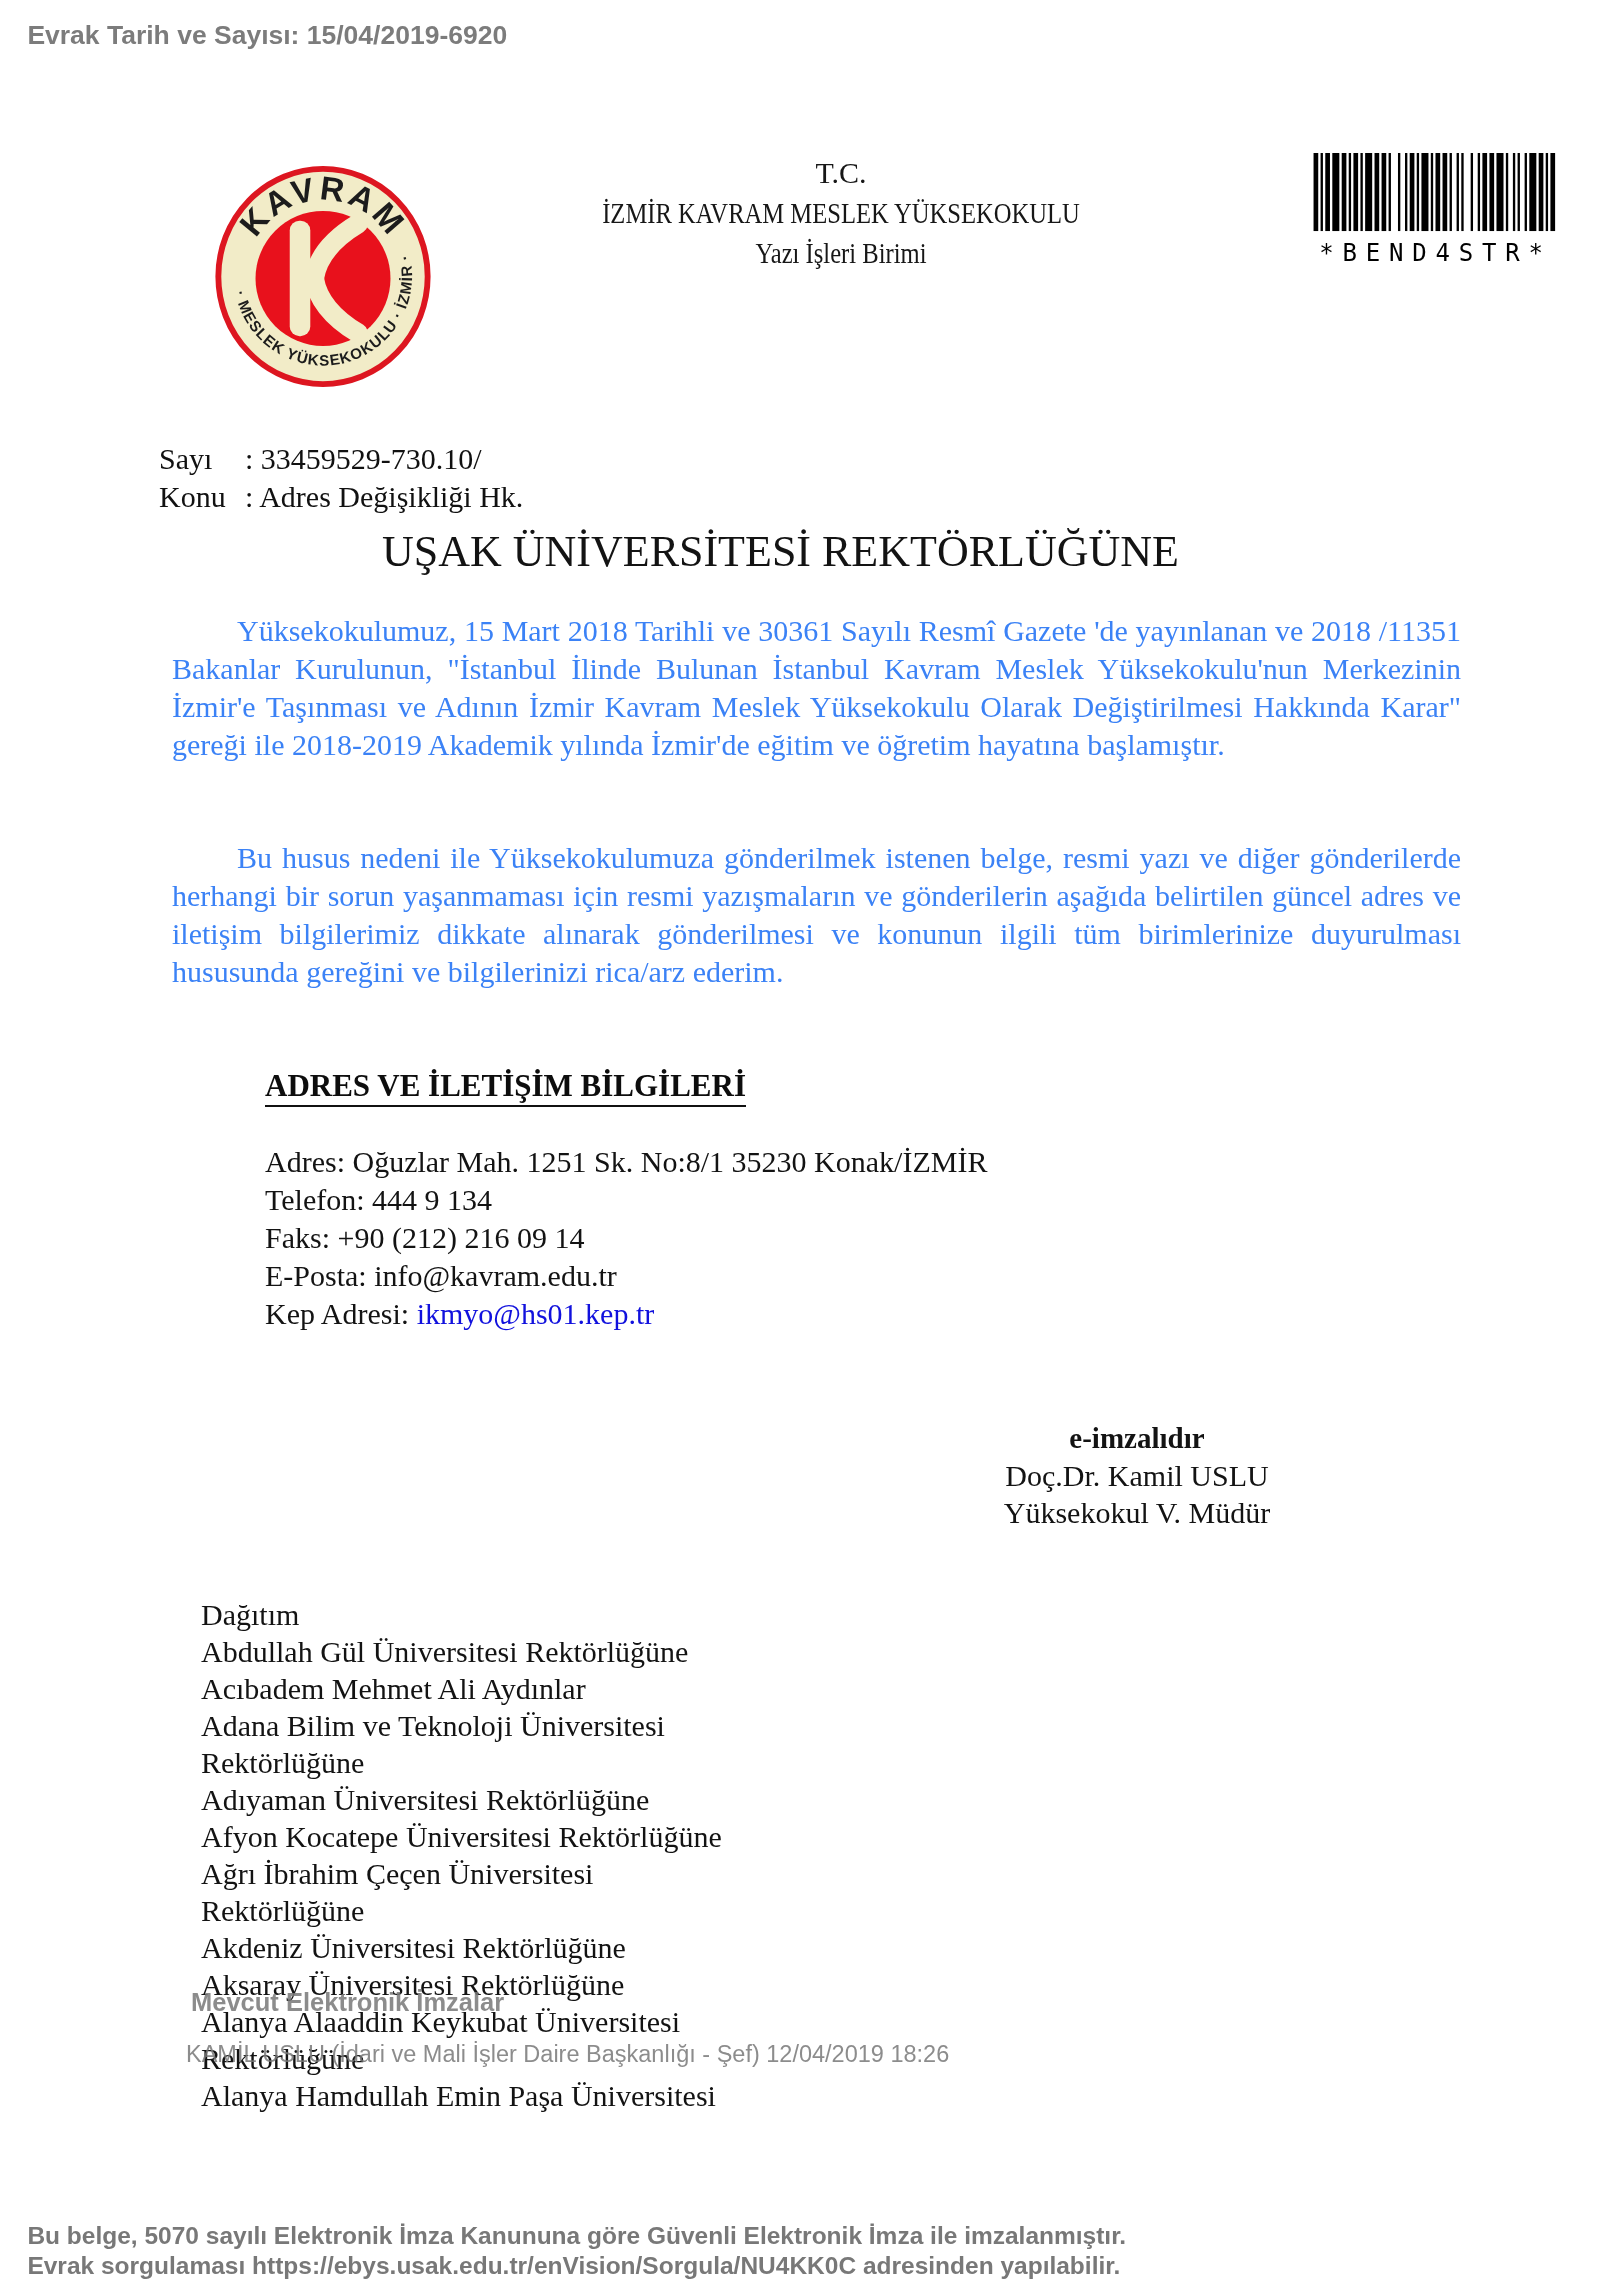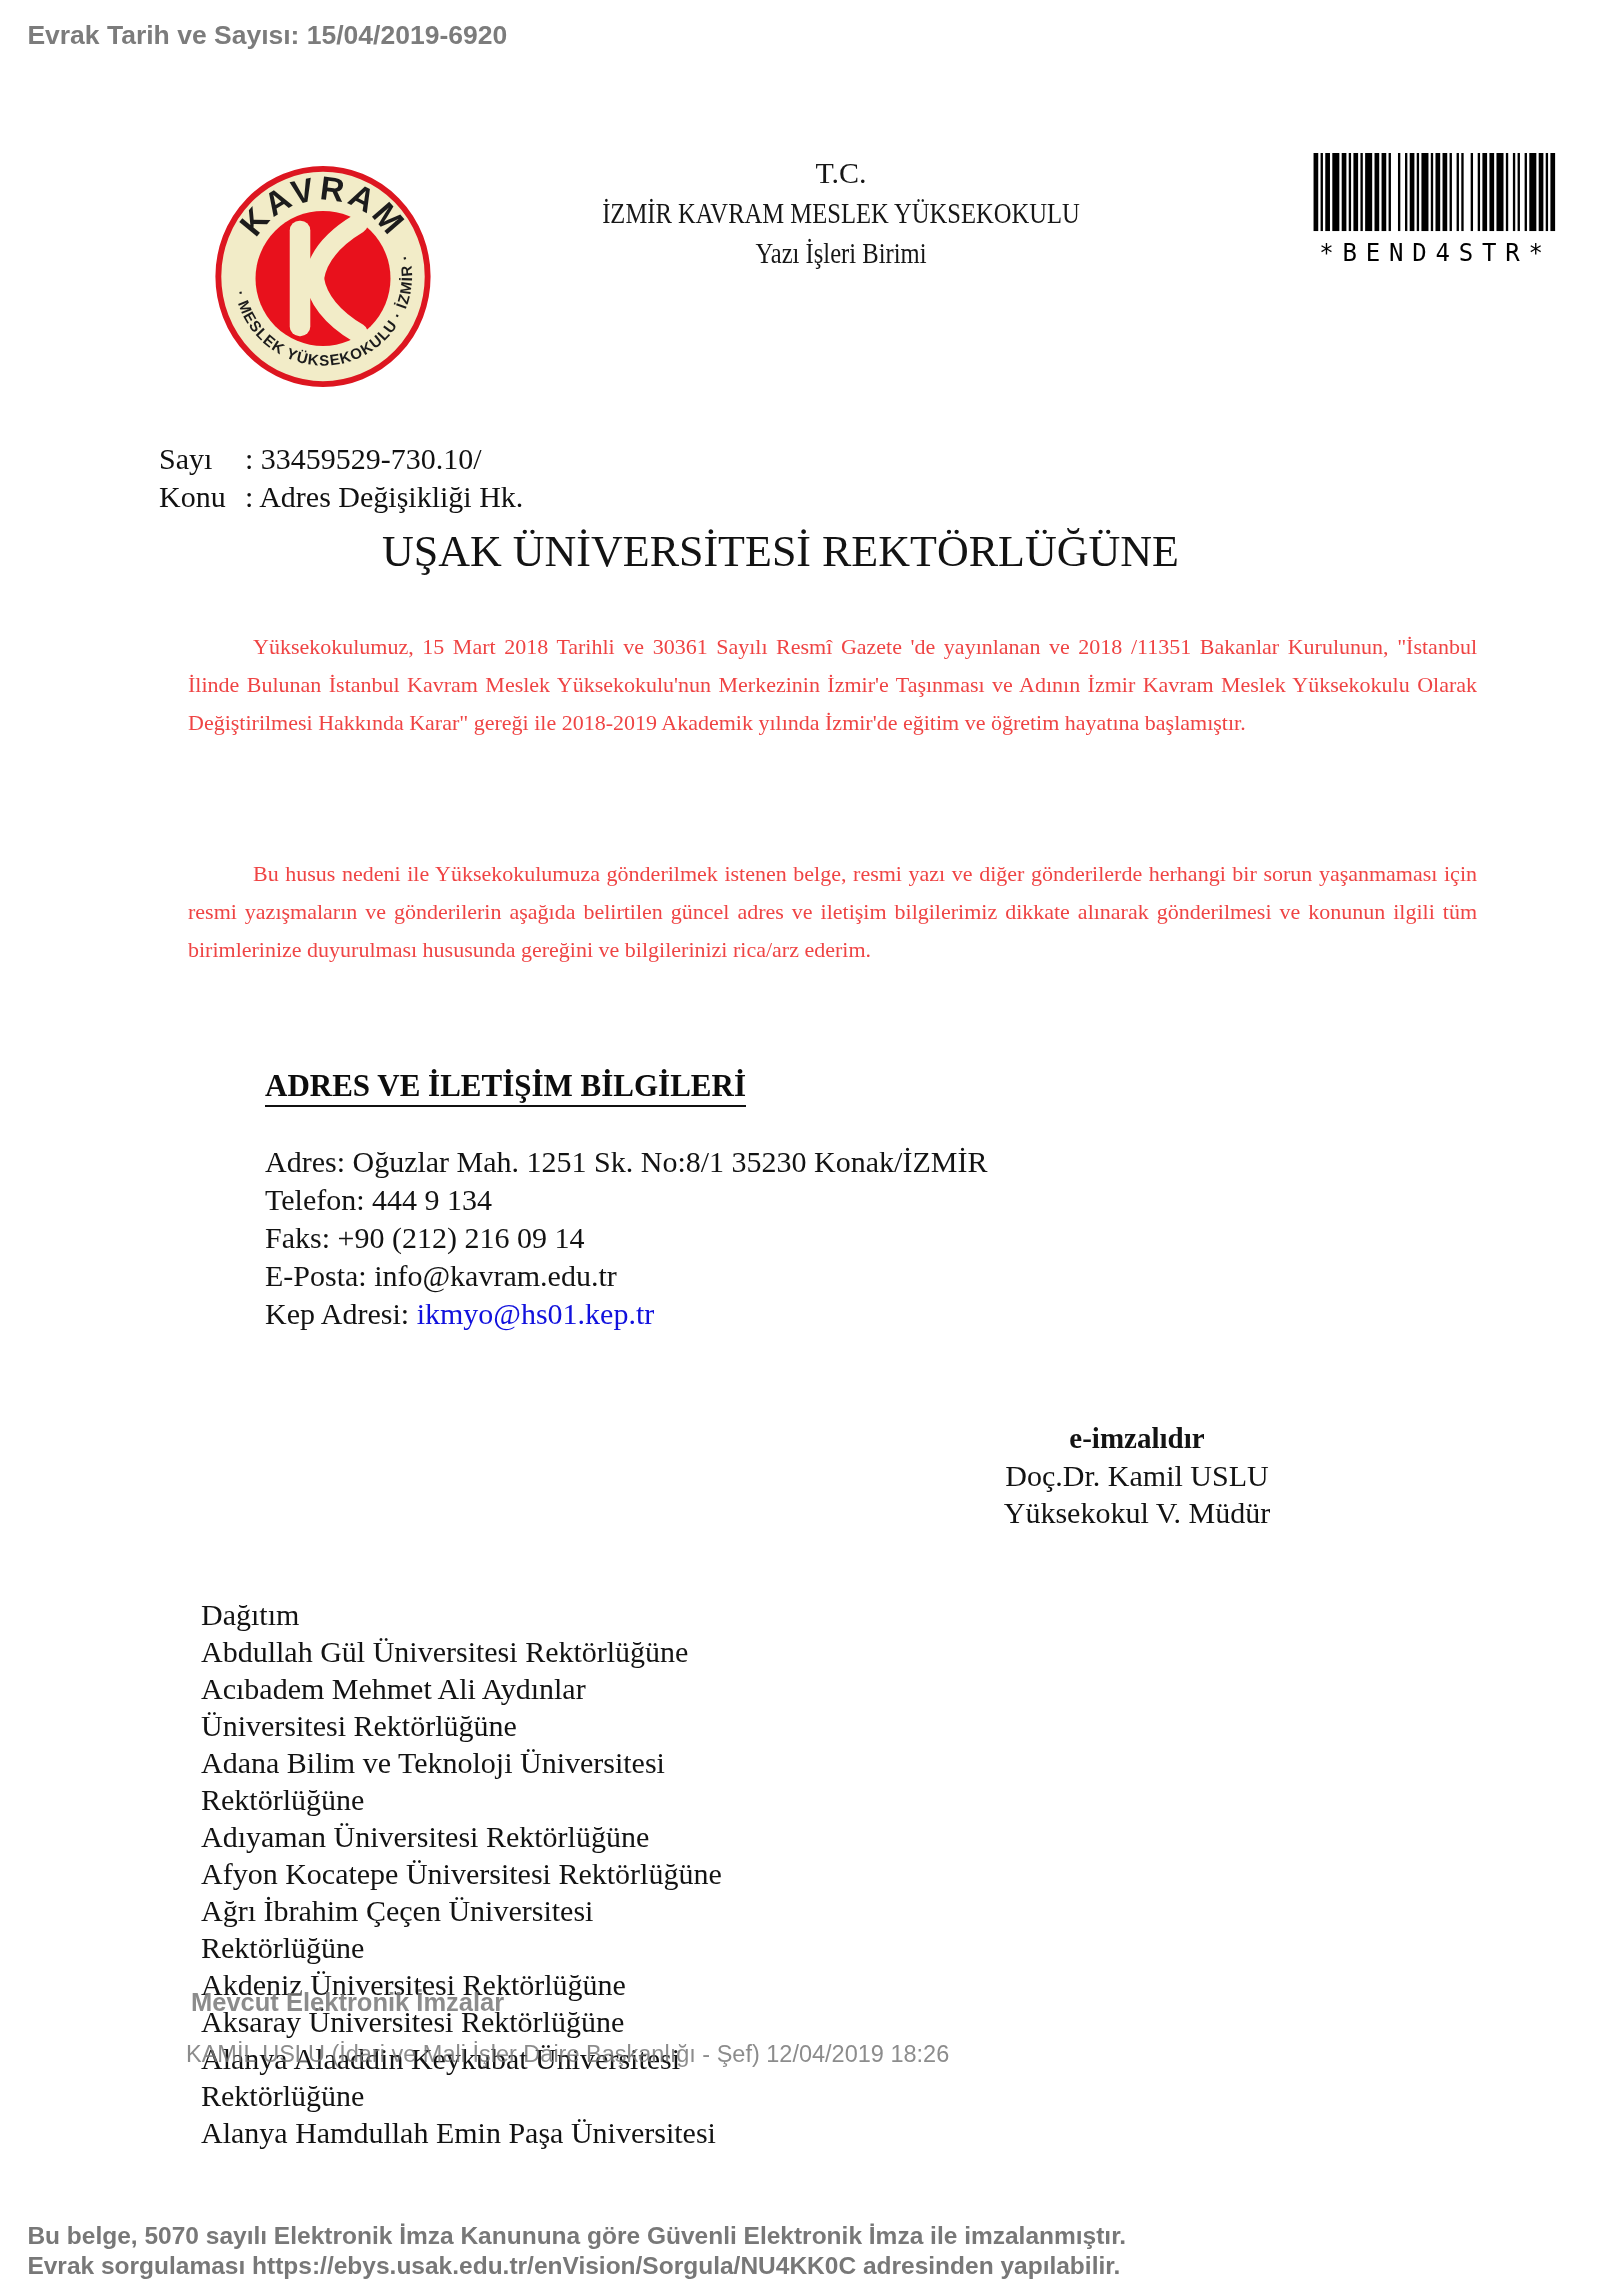--- a/index.html
+++ b/index.html
@@ -20,22 +20,22 @@
   .letterhead .lh-sq{transform:scaleX(0.82);transform-origin:50% 50%;}
   .barcode{position:absolute;left:1313px;top:153px;width:245px;text-align:center;}
   .barcode-text{
     font-family:"DejaVu Sans Mono", monospace;font-size:24px;color:#000;
     letter-spacing:8.8px;margin-top:2px;white-space:nowrap;
   }
   .meta{position:absolute;left:159px;top:404px;font-size:30px;line-height:38px;white-space:nowrap;margin-top:36px;}
   .meta-label{display:inline-block;width:86px;}
   .recipient{position:absolute;left:382px;top:526px;font-size:44px;white-space:nowrap;color:#131313;}
   .body-par{
-    position:absolute;left:172px;width:1289px;margin:16px;
-    font-size:22px;line-height:38px;text-align:justify;text-indent:65px;color:#ef4444;
+    position:absolute;left:172px;width:1289px;margin:0;
+    font-size:30px;line-height:38px;text-align:justify;text-indent:65px;color:#3b82f6;
   }
   .p1{top:612px;}
   .p2{top:839px;}
   .contact-heading{
     position:absolute;left:265px;top:1068px;font-size:31px;font-weight:bold;
     border-bottom:2.9px solid #111;padding-bottom:1px;white-space:nowrap;color:#0d0d0d;
   }
   .contact{position:absolute;left:265px;top:1143px;font-size:30px;line-height:38px;white-space:nowrap;color:#131313;}
   .kep-link{color:#1111dd;}
   .signature{
@@ -161,21 +161,20 @@
     <div class="sig-bold">e-imzalıdır</div>
     <div>Doç.Dr. Kamil USLU</div>
     <div>Yüksekokul V. Müdür</div>
   </div>
 
   <div class="distribution">
     <div>Dağıtım</div>
     <div id="dist-list">
         <div>Abdullah Gül Üniversitesi Rektörlüğüne</div>
         <div>Acıbadem Mehmet Ali Aydınlar</div>
-        <div>Üniversitesi Rektörlüğüne</div>
         <div>Adana Bilim ve Teknoloji Üniversitesi</div>
         <div>Rektörlüğüne</div>
         <div>Adıyaman Üniversitesi Rektörlüğüne</div>
         <div>Afyon Kocatepe Üniversitesi Rektörlüğüne</div>
         <div>Ağrı İbrahim Çeçen Üniversitesi</div>
         <div>Rektörlüğüne</div>
         <div>Akdeniz Üniversitesi Rektörlüğüne</div>
         <div>Aksaray Üniversitesi Rektörlüğüne</div>
         <div>Alanya Alaaddin Keykubat Üniversitesi</div>
         <div>Rektörlüğüne</div>

